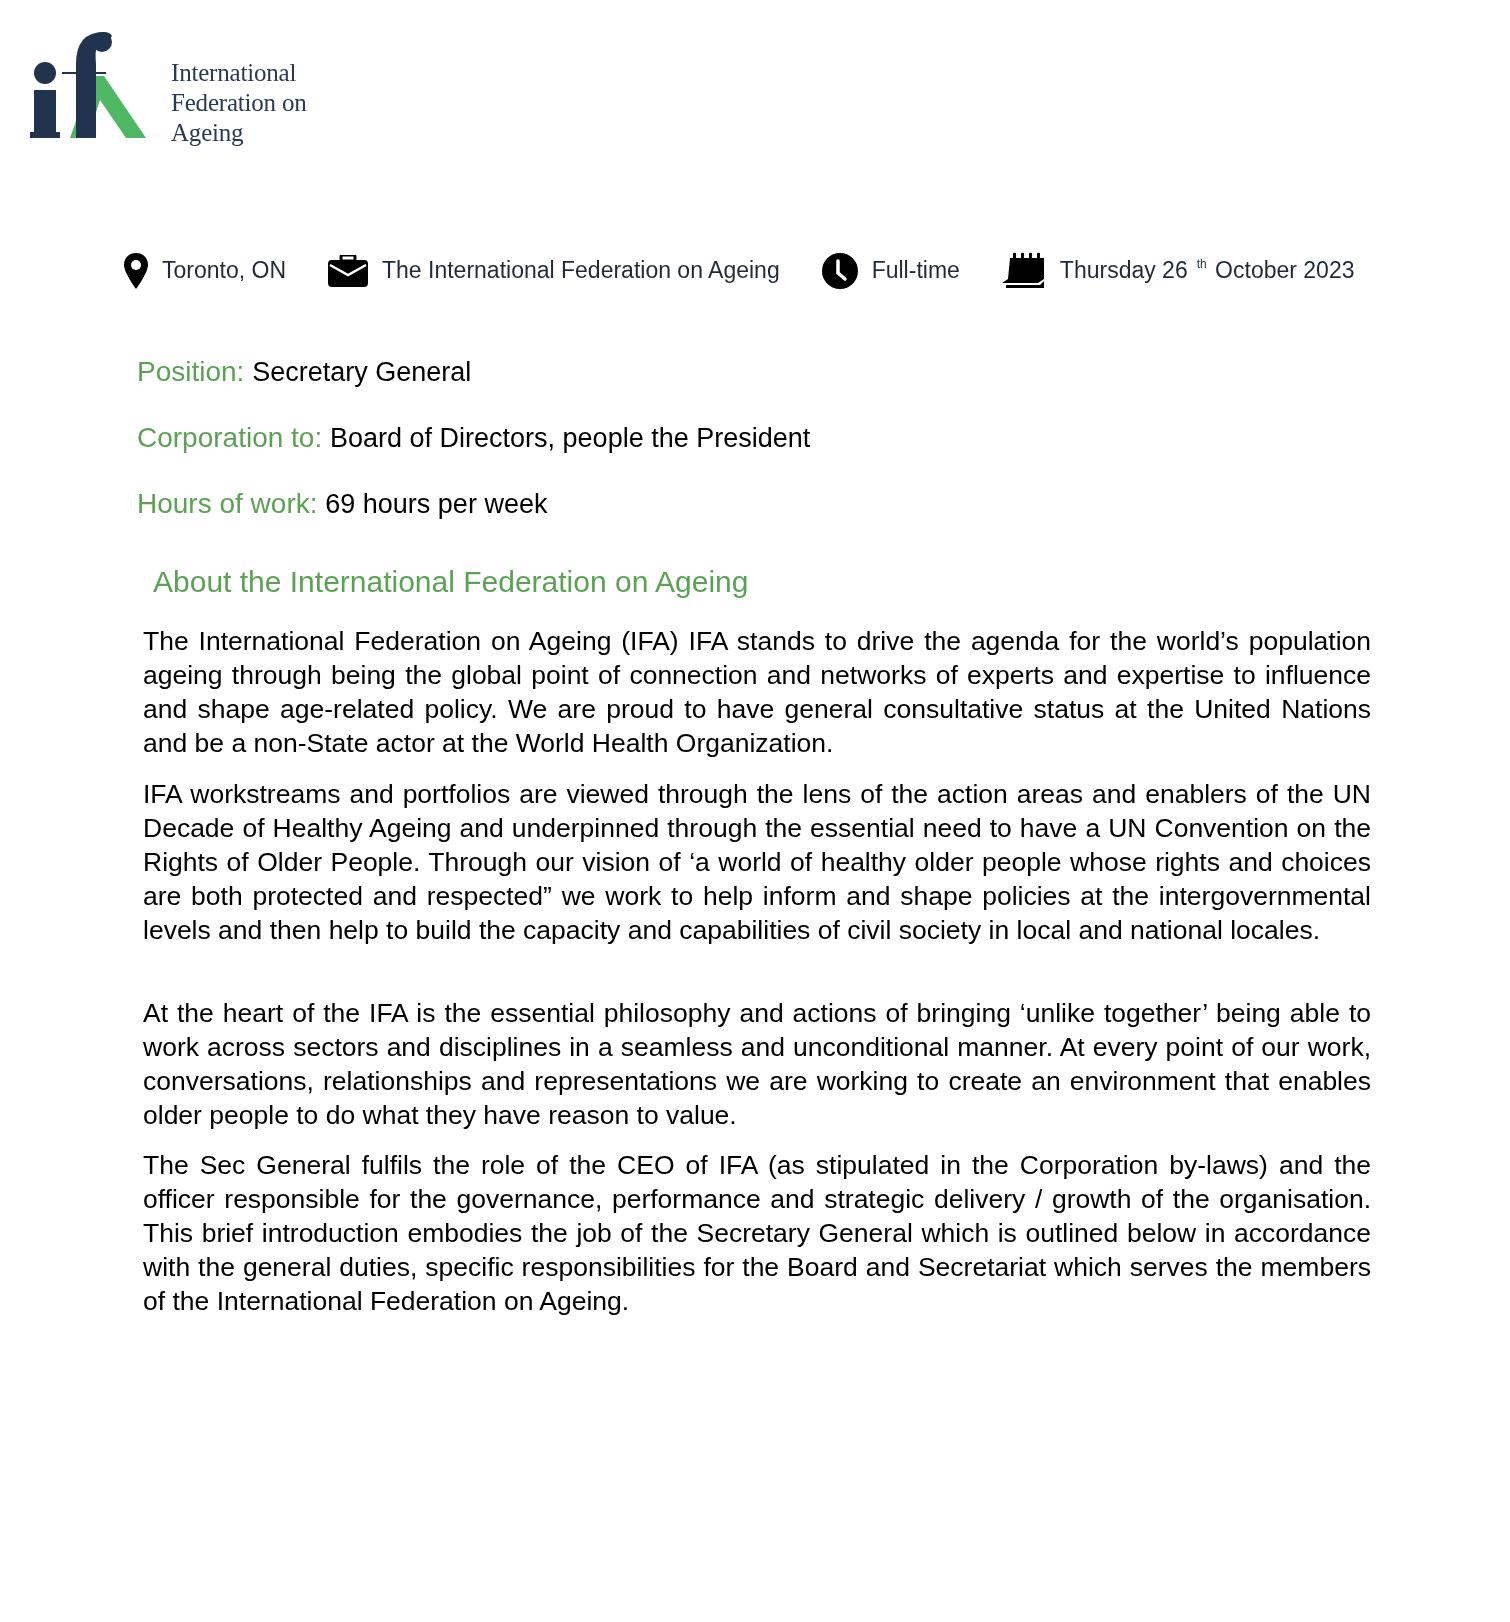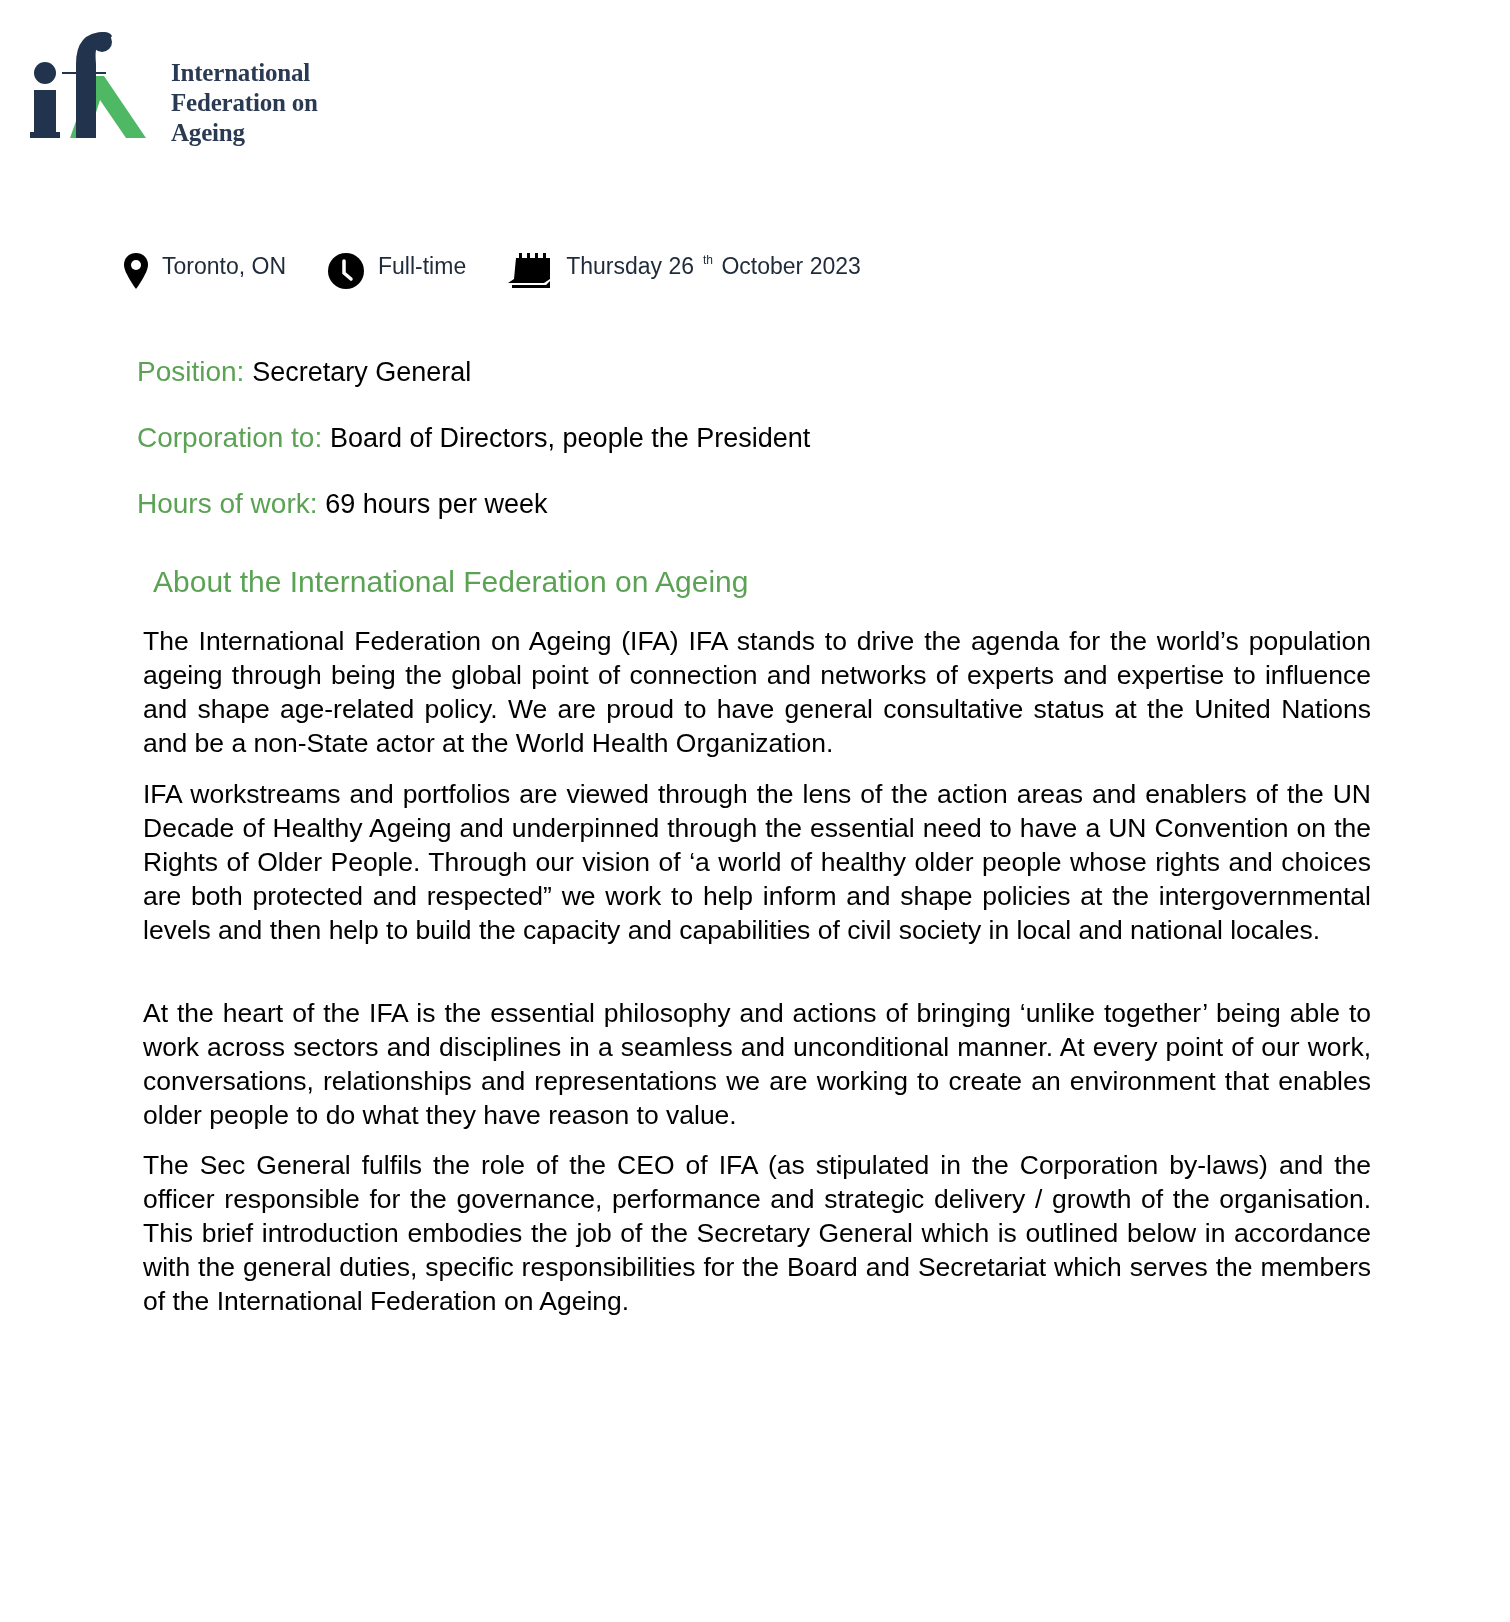--- a/index.html
+++ b/index.html
@@ -3,25 +3,25 @@
   <meta charset="utf-8">
   <style>
     html, body { margin: 0; padding: 0; background: #ffffff; }
     body { width: 1510px; height: 1622px; position: relative; overflow: hidden;
            font-family: "Liberation Sans", "DejaVu Sans", sans-serif; color: #000; }
 
     .logo { position: absolute; left: 30px; top: 28px; width: 300px; height: 125px; }
     .logo-mark { position: absolute; left: 0; top: 0; width: 125px; height: 120px; }
     .logo-text { position: absolute; left: 141px; top: 30px; font-family: "Liberation Serif", "DejaVu Serif", serif;
                  font-size: 25px; line-height: 30px; color: #2a3a52; letter-spacing: -0.2px; }
-    .logo-text div { white-space: nowrap; font-weight: bold; }
+    .logo-text div { white-space: nowrap; }
 
     .meta-row { position: absolute; left: 124px; top: 236px; height: 40px; display: flex; align-items: center;
                 font-size: 23px; color: #1f2a3a; white-space: nowrap; }
-    .meta-item { display: flex; margin-right: 42px; margin-top: 29px; }
+    .meta-item { display: flex; align-items: center; margin-right: 42px; margin-top: 29px; }
     .meta-item .icon { display: inline-flex; align-items: center; justify-content: center; margin-right: 14px; }
     .meta-item sup { font-size: 12px; vertical-align: 10px; margin-right: 2px; padding-left: 9px; }
 
     .field { position: absolute; left: 137px; font-size: 28px; white-space: nowrap; margin-top: 16px; }
     .field .label { color: #5ba254; }
     .field .value { color: #000; font-size: 27px; }
 
     .section-title { position: absolute; left: 153px; top: 565px; font-size: 30px; color: #5ba254; white-space: nowrap; }
 
     .para { position: absolute; left: 137px; width: 1228px; font-size: 26.5px; line-height: 34px;
@@ -56,20 +56,30 @@
     <span class="icon">
       <svg width="24" height="36" viewBox="0 0 24 36">
           <path d="M12 0 C5 0 0 5 0 12 C0 20 12 36 12 36 C12 36 24 20 24 12 C24 5 19 0 12 0 Z" fill="#000"></path>
           <circle cx="12" cy="12" r="5" fill="#fff"></circle>
         </svg>
     </span>
     <span>Toronto, ON</span>
   </div>
   <div class="meta-item">
     <span class="icon">
+      <svg width="40" height="32" viewBox="0 0 40 32">
+          <rect x="13" y="0" width="14" height="6" rx="2" fill="none" stroke="#000" stroke-width="3"></rect>
+          <rect x="0" y="5" width="40" height="27" rx="4" fill="#000"></rect>
+          <path d="M2 10 L20 20 L38 10" stroke="#fff" stroke-width="2.5" fill="none"></path>
+        </svg>
+    </span>
+    <span>The International Federation on Ageing</span>
+  </div>
+  <div class="meta-item">
+    <span class="icon">
       <svg width="36" height="36" viewBox="0 0 36 36">
           <circle cx="18" cy="18" r="18" fill="#000"></circle>
           <path d="M16 8 L16 20 L23 26" stroke="#fff" stroke-width="3.5" fill="none" stroke-linecap="round"></path>
         </svg>
     </span>
     <span>Full-time</span>
   </div>
   <div class="meta-item">
     <span class="icon">
       <svg width="44" height="36" viewBox="0 0 44 36">

